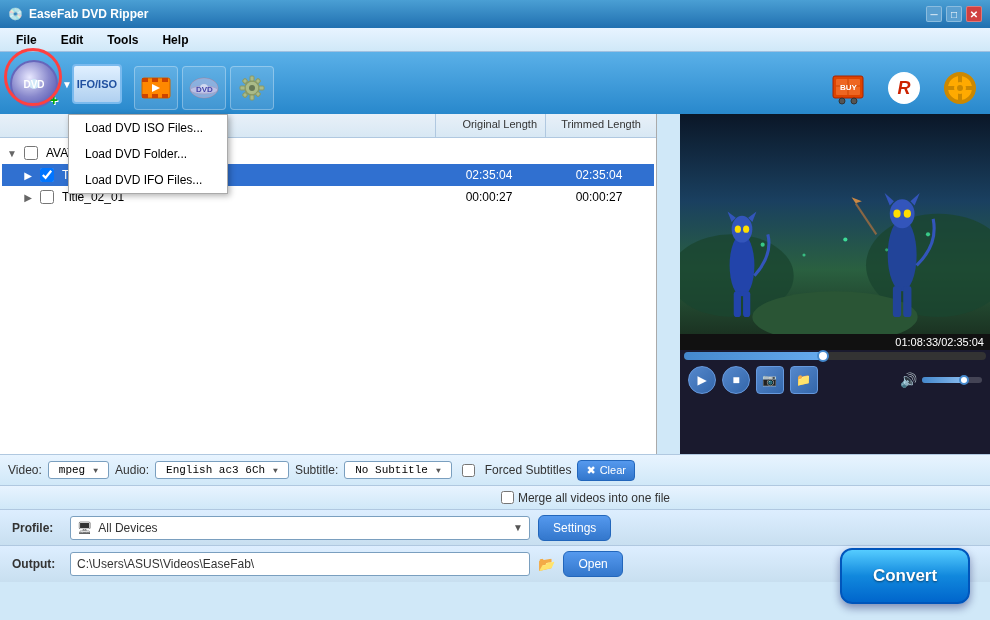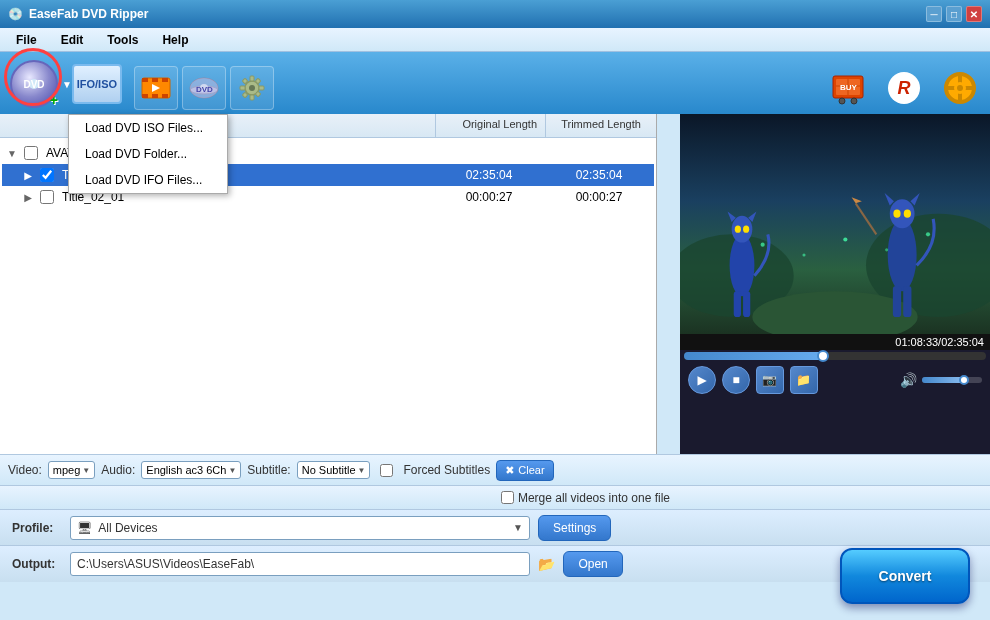--- a/index.html
+++ b/index.html
@@ -325,24 +325,25 @@
       padding: 0 8px;
       gap: 6px;
       border-top: 1px solid #b0c8e0;
       border-bottom: 1px solid #b0c8e0;
     }
     .opt-label { font-size: 12px; color: #333; }
     .opt-select {
       background: white;
       border: 1px solid #7a9fbf;
       border-radius: 3px;
-      padding: 2px 4px;
+      padding: 2px 10px;
       font-size: 11px;
-      display: flex; align-items: center; gap: 2px;
-      cursor: pointer;
+      display: flex; align-items: center; gap: 8px;
+      cursor: pointer;
+      font-family: Liberation Mono, monospace;
     }
     .opt-select-arrow { font-size: 8px; color: #555; }
     .forced-cb { margin: 0 4px; }
     .clear-btn {
       background: linear-gradient(to bottom, #5599ee, #3377cc);
       border: 1px solid #2266bb;
       border-radius: 4px;
       color: white;
       padding: 3px 8px;
       font-size: 11px;
@@ -424,21 +425,21 @@
     #convert-btn {
       position: absolute;
       bottom: 16px;
       right: 20px;
       width: 130px;
       height: 56px;
       background: linear-gradient(to bottom, #55ccff, #1188dd, #0066cc);
       border: 2px solid #0055bb;
       border-radius: 12px;
       color: white;
-      font-size: 14px;
+      font-size: 17px;
       font-weight: bold;
       cursor: pointer;
       display: flex; align-items: center; justify-content: center;
       box-shadow: 0 4px 8px rgba(0,0,80,0.4);
       text-shadow: 0 1px 2px rgba(0,0,0,0.5);
     }
 
     
     #content-wrapper {
       position: relative;

